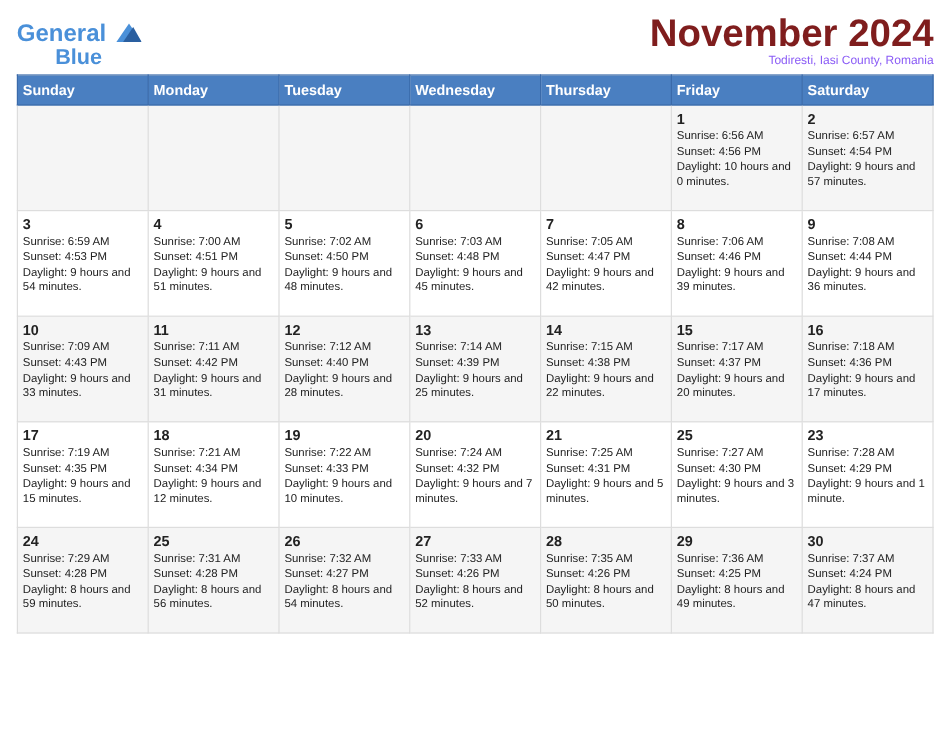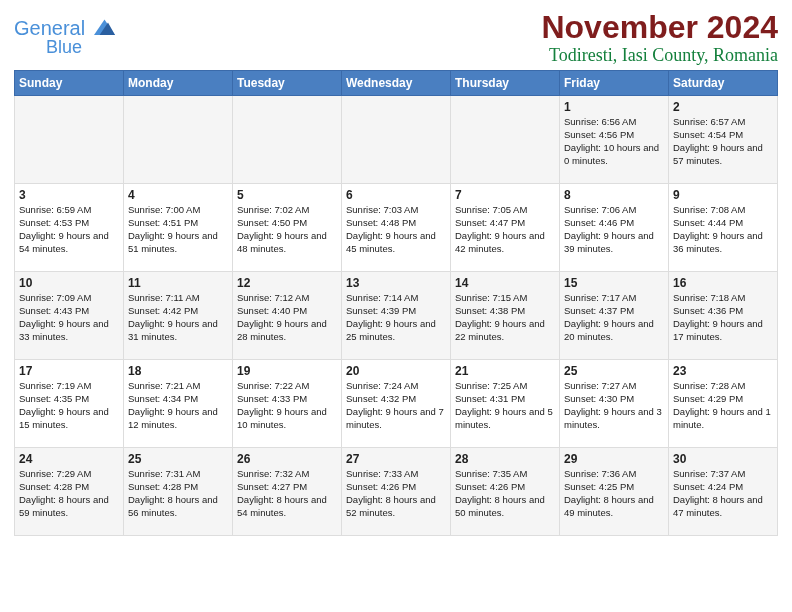--- a/index.html
+++ b/index.html
@@ -20,21 +20,21 @@
       align-items: flex-start;
       margin-bottom: 4px;
     }
     .logo {
       display: flex;
       align-items: center;
       margin-top: 4px;
     }
     .logo-text {
       font-size: 20px;
-      font-weight: normal;
+      font-weight: bold;
       color: #1a1a1a;
       line-height: 1.1;
     }
     .logo-text span {
       color: #4a90d9;
     }
     .logo-icon {
       width: 28px;
       height: 28px;
       margin-left: 2px;
@@ -42,23 +42,22 @@
     .title-block {
       text-align: right;
     }
     .main-title {
       font-size: 32px;
       font-weight: bold;
       color: #7f1d1d;
       line-height: 1.1;
     }
     .subtitle {
-      font-size: 18px;
-      color: #15803d;
-      font-family: Liberation Serif, serif;
+      font-size: 10px;
+      color: #8b5cf6;
     }
     table {
       width: 100%;
       border-collapse: collapse;
       table-layout: fixed;
     }
     thead th {
       background-color: #4a7fc1;
       color: #fff;
       font-size: 12px;

